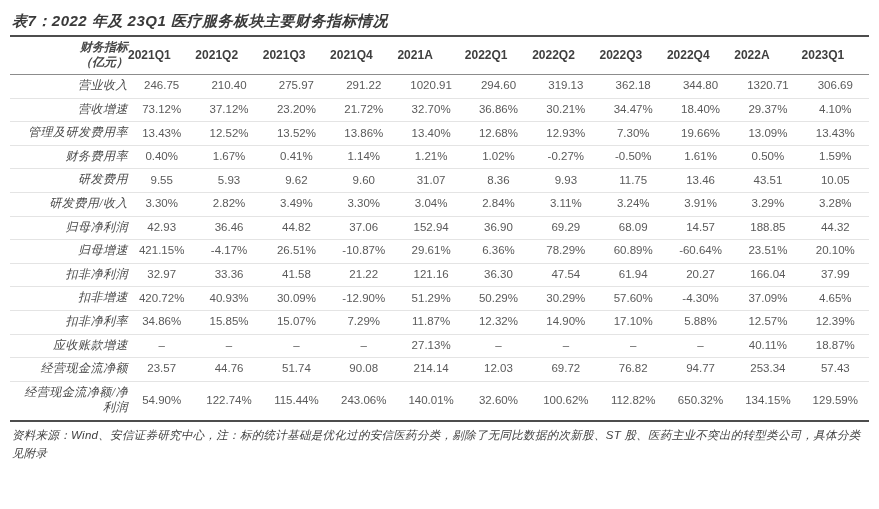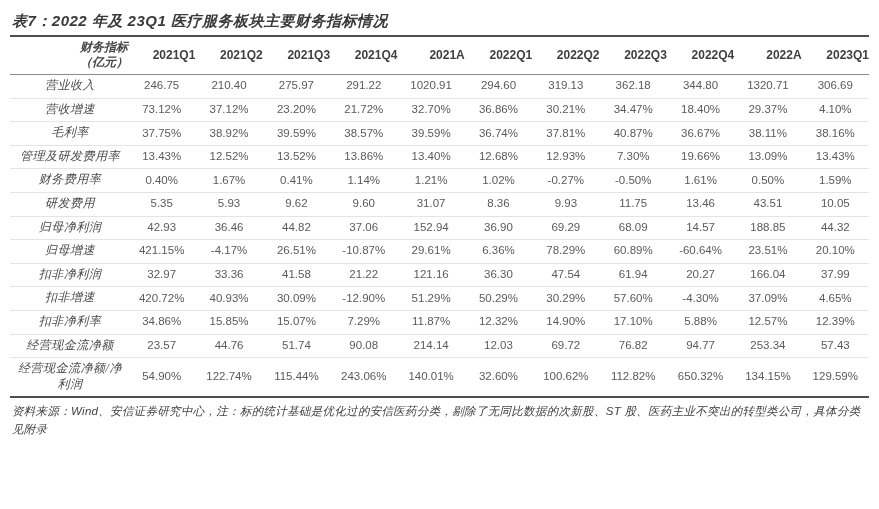--- a/index.html
+++ b/index.html
@@ -11,36 +11,36 @@
     font-size:15px; font-weight:bold; font-style:italic;
     color:#3a3a3a; letter-spacing:0.5px; padding-left:2px;
   }
   .title-rule { border:none; border-top:2px solid #4d4d4d; margin-top:4px; }
 
   table.fin-table { width:859px; border-collapse:collapse; table-layout:fixed; margin-top:0; }
   table.fin-table col.label-col { width:118px; }
 
   thead th {
     font-size:12px; font-weight:bold; color:#3f3f3f;
-    text-align:right; vertical-align:middle;
+    text-align:left; vertical-align:middle;
     padding:3px 0 4px 0;
     border-bottom:1.5px solid #8c8c8c;
   }
   thead th.label-head {
     text-align:right; font-style:italic; font-weight:bold;
     padding-left:2px; line-height:1.25; font-size:12px; color:#474747;
   }
 
   tbody td {
     font-size:11.5px; color:#5a5a5a; text-align:center;
     padding:3px 0 4px 0; border-bottom:1px solid #e4e4e4;
     line-height:1.3;
   }
   tbody td.row-label {
-    text-align:center; font-style:italic; color:#4a4a4a;
+    text-align:right; font-style:italic; color:#4a4a4a;
     font-size:12px; padding-left:2px; letter-spacing:0.5px;font-family:Liberation Serif, serif;
   }
   tbody tr:last-child td { border-bottom:2px solid #4d4d4d; }
 
   .footer-note {
     width:859px; margin-top:5px; padding-left:2px;
     font-size:11.5px; font-style:italic; color:#3f3f3f;
     line-height:1.55; letter-spacing:0.3px;
   }
 </style>
@@ -99,34 +99,20 @@
           <td>21.72%</td>
           <td>32.70%</td>
           <td>36.86%</td>
           <td>30.21%</td>
           <td>34.47%</td>
           <td>18.40%</td>
           <td>29.37%</td>
           <td>4.10%</td>
         </tr>
         <tr>
-          <td class="row-label">毛利率</td>
-          <td>37.75%</td>
-          <td>38.92%</td>
-          <td>39.59%</td>
-          <td>38.57%</td>
-          <td>39.59%</td>
-          <td>36.74%</td>
-          <td>37.81%</td>
-          <td>40.87%</td>
-          <td>36.67%</td>
-          <td>38.11%</td>
-          <td>38.16%</td>
-        </tr>
-        <tr>
           <td class="row-label">管理及研发费用率</td>
           <td>13.43%</td>
           <td>12.52%</td>
           <td>13.52%</td>
           <td>13.86%</td>
           <td>13.40%</td>
           <td>12.68%</td>
           <td>12.93%</td>
           <td>7.30%</td>
           <td>19.66%</td>
@@ -142,31 +128,45 @@
           <td>1.21%</td>
           <td>1.02%</td>
           <td>-0.27%</td>
           <td>-0.50%</td>
           <td>1.61%</td>
           <td>0.50%</td>
           <td>1.59%</td>
         </tr>
         <tr>
           <td class="row-label">研发费用</td>
-          <td>5.35</td>
+          <td>9.55</td>
           <td>5.93</td>
           <td>9.62</td>
           <td>9.60</td>
           <td>31.07</td>
           <td>8.36</td>
           <td>9.93</td>
           <td>11.75</td>
           <td>13.46</td>
           <td>43.51</td>
           <td>10.05</td>
+        </tr>
+        <tr>
+          <td class="row-label">研发费用/收入</td>
+          <td>3.30%</td>
+          <td>2.82%</td>
+          <td>3.49%</td>
+          <td>3.30%</td>
+          <td>3.04%</td>
+          <td>2.84%</td>
+          <td>3.11%</td>
+          <td>3.24%</td>
+          <td>3.91%</td>
+          <td>3.29%</td>
+          <td>3.28%</td>
         </tr>
         <tr>
           <td class="row-label">归母净利润</td>
           <td>42.93</td>
           <td>36.46</td>
           <td>44.82</td>
           <td>37.06</td>
           <td>152.94</td>
           <td>36.90</td>
           <td>69.29</td>
@@ -225,20 +225,34 @@
           <td>7.29%</td>
           <td>11.87%</td>
           <td>12.32%</td>
           <td>14.90%</td>
           <td>17.10%</td>
           <td>5.88%</td>
           <td>12.57%</td>
           <td>12.39%</td>
         </tr>
         <tr>
+          <td class="row-label">应收账款增速</td>
+          <td>–</td>
+          <td>–</td>
+          <td>–</td>
+          <td>–</td>
+          <td>27.13%</td>
+          <td>–</td>
+          <td>–</td>
+          <td>–</td>
+          <td>–</td>
+          <td>40.11%</td>
+          <td>18.87%</td>
+        </tr>
+        <tr>
           <td class="row-label">经营现金流净额</td>
           <td>23.57</td>
           <td>44.76</td>
           <td>51.74</td>
           <td>90.08</td>
           <td>214.14</td>
           <td>12.03</td>
           <td>69.72</td>
           <td>76.82</td>
           <td>94.77</td>

